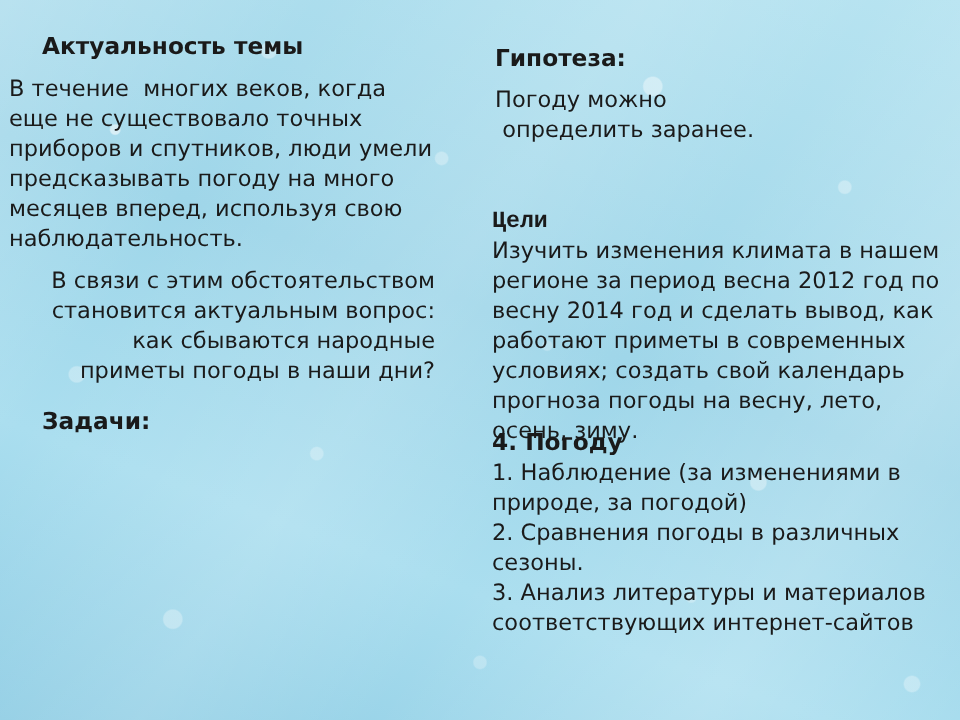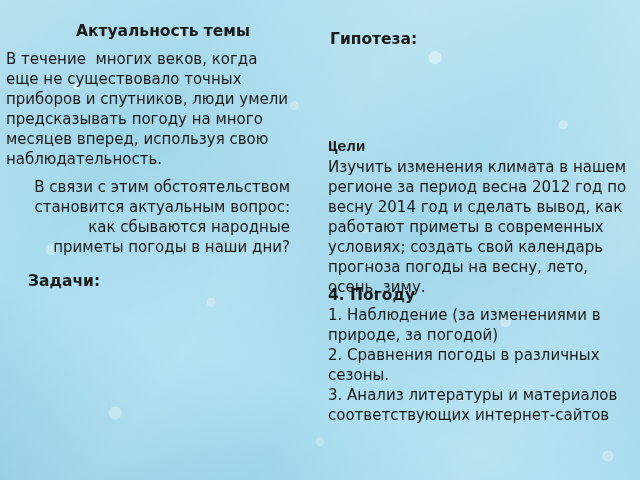--- a/index.html
+++ b/index.html
@@ -38,21 +38,21 @@
       linear-gradient(200deg, #b8e4f1 0%, #9fd6e9 45%, #aadeef 72%, #8fcde4 100%);
     color: #1a1a1a;
   }
   .heading {
     font-weight: bold;
     font-size: 15.5px;
     line-height: 1.25;
     margin: 0 0 8px 0;
   }
   .heading.center {
-    text-align: center;
+    text-align: left;
   }
   .body-text {
     font-size: 15px;
     line-height: 1.33;
     margin: 0;
     white-space: pre-wrap;
   }
   
   .tb {
     position: absolute;
@@ -90,20 +90,22 @@
     <p class="body-text">В связи с этим обстоятельством становится актуальным вопрос: как сбываются народные приметы погоды в наши дни?</p>
   </div>
 
   <div class="tb" id="tb-zadachi-t">
     <p class="heading">Задачи:</p>
   </div>
 
 
   <div class="tb" id="tb-gipoteza">
     <p class="heading">Гипотеза:</p>
+    <p class="body-text">Погоду можно
+ определить заранее.</p>
   </div>
 
   <div class="tb" id="tb-celi-t">
     <p class="heading">Цели</p>
   </div>
 
   <div class="tb" id="tb-celi-b">
     <p class="body-text">Изучить изменения климата в нашем регионе за период весна 2012 год по весну 2014 год и сделать вывод, как работают приметы в современных условиях; создать свой календарь прогноза погоды на весну, лето, осень, зиму.</p>
   </div>
 

